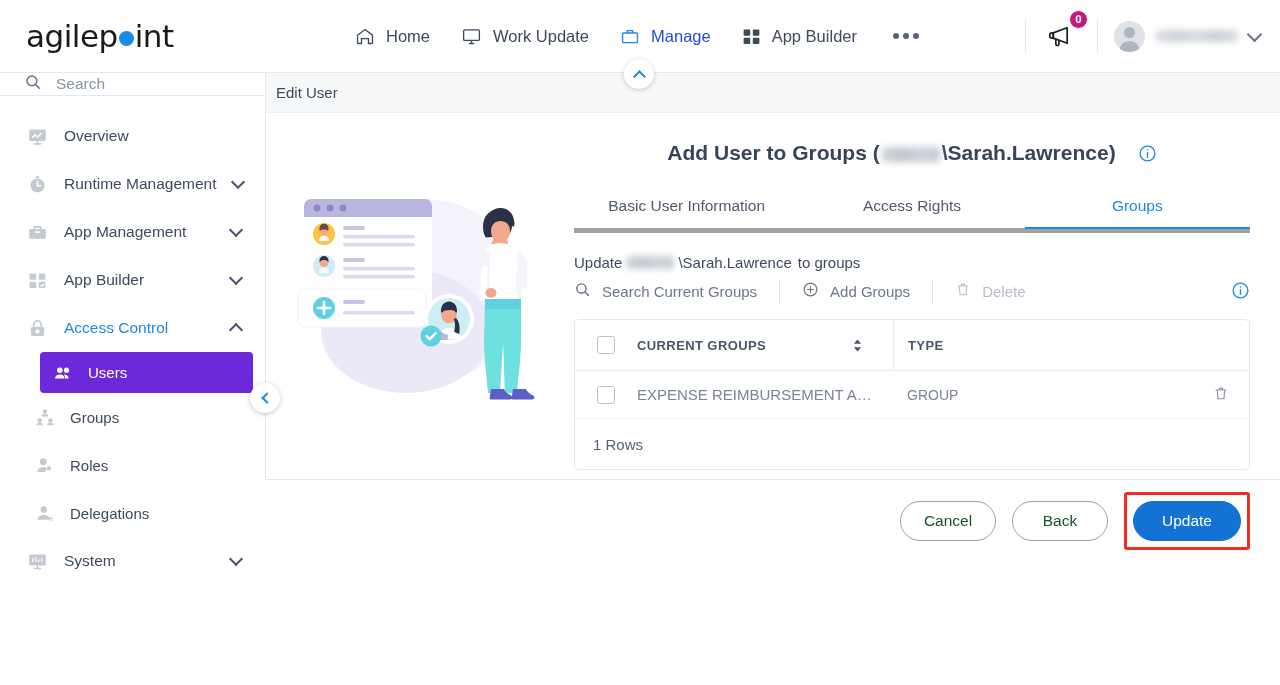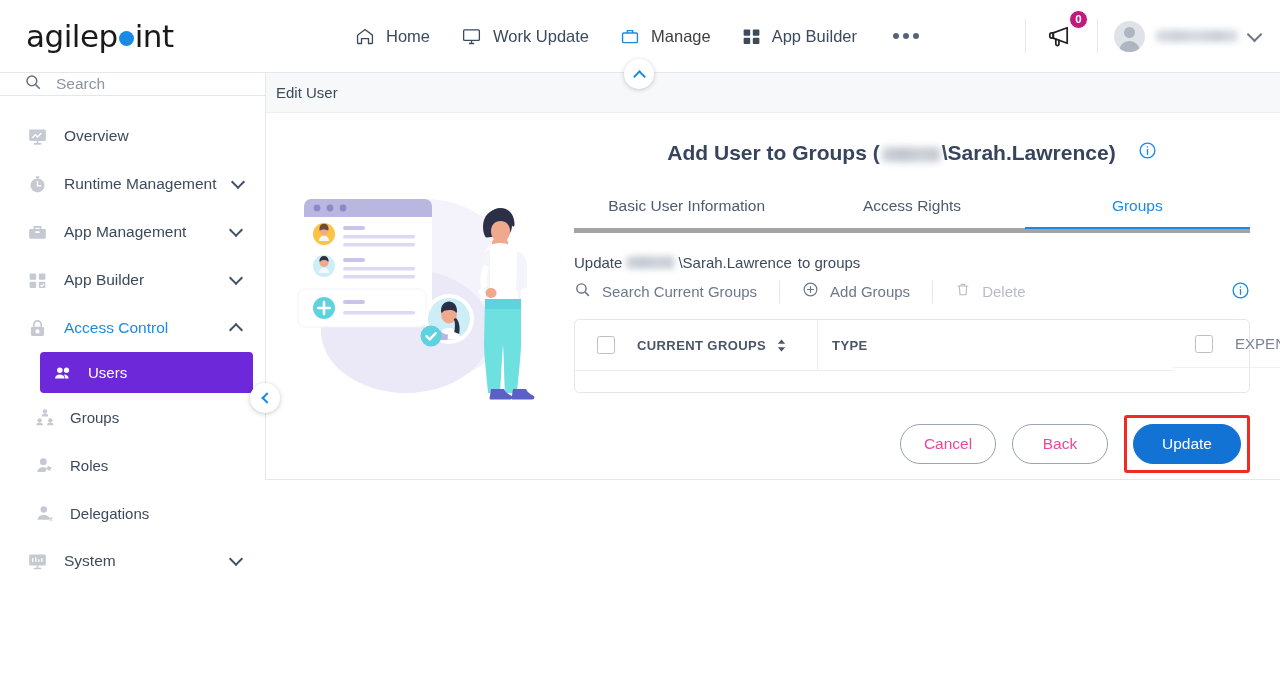--- a/index.html
+++ b/index.html
@@ -28,21 +28,21 @@
   }
   .brand-dot {
     display: inline-block; width: 15px; height: 15px; border-radius: 50%;
     background: #1b8ae5; margin: 0 1px; position: relative; top: -1px;
   }
   .nav { flex: 1; display: flex; align-items: center; justify-content: center; gap: 30px; }
   .nav-item {
     display: flex; align-items: center; gap: 10px;
     font-size: 16.5px; color: #3d4a5c; cursor: pointer; white-space: nowrap;
   }
-  .nav-item.active { color: #404040; }
+  .nav-item.active { color: #1d4ed8; }
   .nav-item svg { display: block; }
   .nav-more { display: flex; gap: 4px; align-items: center; cursor: pointer; padding: 0 6px; }
   .nav-more span { width: 6px; height: 6px; border-radius: 50%; background: #55637a; display: block; }
 
   .header-right { display: flex; align-items: center; padding-right: 20px; gap: 0; }
   .hr-divider { width: 1px; height: 34px; background: #e4e7ec; margin: 0 16px; }
   .announce { position: relative; cursor: pointer; padding: 2px 4px 0 4px; }
   .announce-badge {
     position: absolute; top: -9px; right: -7px;
     background: #c2197c; color: #fff; font-size: 11.5px; font-weight: 700;
@@ -124,21 +124,21 @@
     box-shadow: 0 1px 5px rgba(0,0,0,.2);
     display: flex; align-items: center; justify-content: center; cursor: pointer; z-index: 7;
   }
   .chev-up { width: 9px; height: 9px; border-left: 2.4px solid #1b8ae5; border-top: 2.4px solid #1b8ae5; transform: rotate(45deg); margin-top: 4px; }
 
   .content { flex: 1; display: flex; padding: 0; min-height: 0; position: relative; }
   .illus-col { width: 308px; min-width: 308px; display: flex; align-items: center; justify-content: center; }
   .form-col { flex: 1; display: flex; flex-direction: column; padding: 28px 30px 0 0; min-width: 0; }
 
   .form-title {
-    display: flex; justify-content: center; gap: 22px;
+    display: flex; align-items: center; justify-content: center; gap: 22px;
     font-size: 21px; color: #36445c; font-weight: 700; margin-bottom: 23px;
   }
   .title-blur {
     display: inline-block; width: 58px; height: 15px; vertical-align: middle;
     background: linear-gradient(90deg,#cfd4db,#bfc5ce,#ccd1d8,#c3c9d2);
     filter: blur(3.5px); border-radius: 2px; margin: 0 2px;
   }
   .info-icon { cursor: pointer; display: flex; }
 
   .tabs { display: flex; border-bottom: 5px solid #a3a3a3; }
@@ -161,21 +161,21 @@
   .toolbar { display: flex; align-items: flex-start; margin-top: 10px; }
   .tb-item { display: flex; align-items: center; gap: 11px; font-size: 15px; color: #6d7889; cursor: pointer; }
   .tb-item.search { padding-right: 22px; }
   .tb-item.add { color: #6d7889; padding: 0 22px; }
   .tb-item.disabled { color: #b6bcc6; cursor: default; padding: 0 22px; }
   .tb-sep { width: 1px; height: 22px; background: #e2e5ea; }
   .tb-spacer { flex: 1; }
 
   .table-card {
     margin-top: 16px; border: 1px solid #e3e6eb; border-radius: 5px;
-    display: flex; flex-direction: row; height: 284px; background: #fff;
+    display: flex; flex-direction: column; height: 284px; background: #fff;
   }
   .t-head {
     display: flex; align-items: center; height: 51px;
     border-bottom: 1px solid #e9ecf0; font-size: 13px; letter-spacing: .4px;
     color: #4a5568; font-weight: 700;
   }
   .t-row {
     display: flex; align-items: center; height: 48px;
     border-bottom: 1px solid #eef0f3; font-size: 15px; color: #7b8494;
   }
@@ -188,21 +188,21 @@
   .cbox {
     width: 18px; height: 18px; border: 1.6px solid #b9c0cb; border-radius: 2.5px; background: #fff; cursor: pointer;
   }
   .sort-arrows { display: flex; flex-direction: column; gap: 2px; cursor: pointer; margin-left: auto; padding-right: 18px; }
   .t-foot { margin-top: auto; padding: 0 0 0 18px; height: 50px; display: flex; align-items: center; font-size: 15px; color: #55607a; }
 
   .btn-row { display: flex; justify-content: flex-end; align-items: center; gap: 16px; margin: 22px 0 0 0; padding-bottom: 6px; position: relative; }
   .btn {
     min-width: 96px; height: 40px; border-radius: 20px; font-size: 15.5px;
     display: flex; align-items: center; justify-content: center; cursor: pointer;
-    border: 1px solid #9aa3b1; color: #ec4899; background: #fff; padding: 0 22px;
+    border: 1px solid #9aa3b1; color: #14532d; background: #fff; padding: 0 22px;
   }
   .btn.primary { background: #1273d4; border-color: #1273d4; color: #fff; min-width: 108px; }
   .btn-highlight {
     position: relative; padding: 6px; border: 3px solid #ee2b24; border-radius: 3px;
   }
   .bottom-rule { height: 1px; background: #e4e7ec; margin-left: 0; }
 </style>
 </head>
 <body>
 

